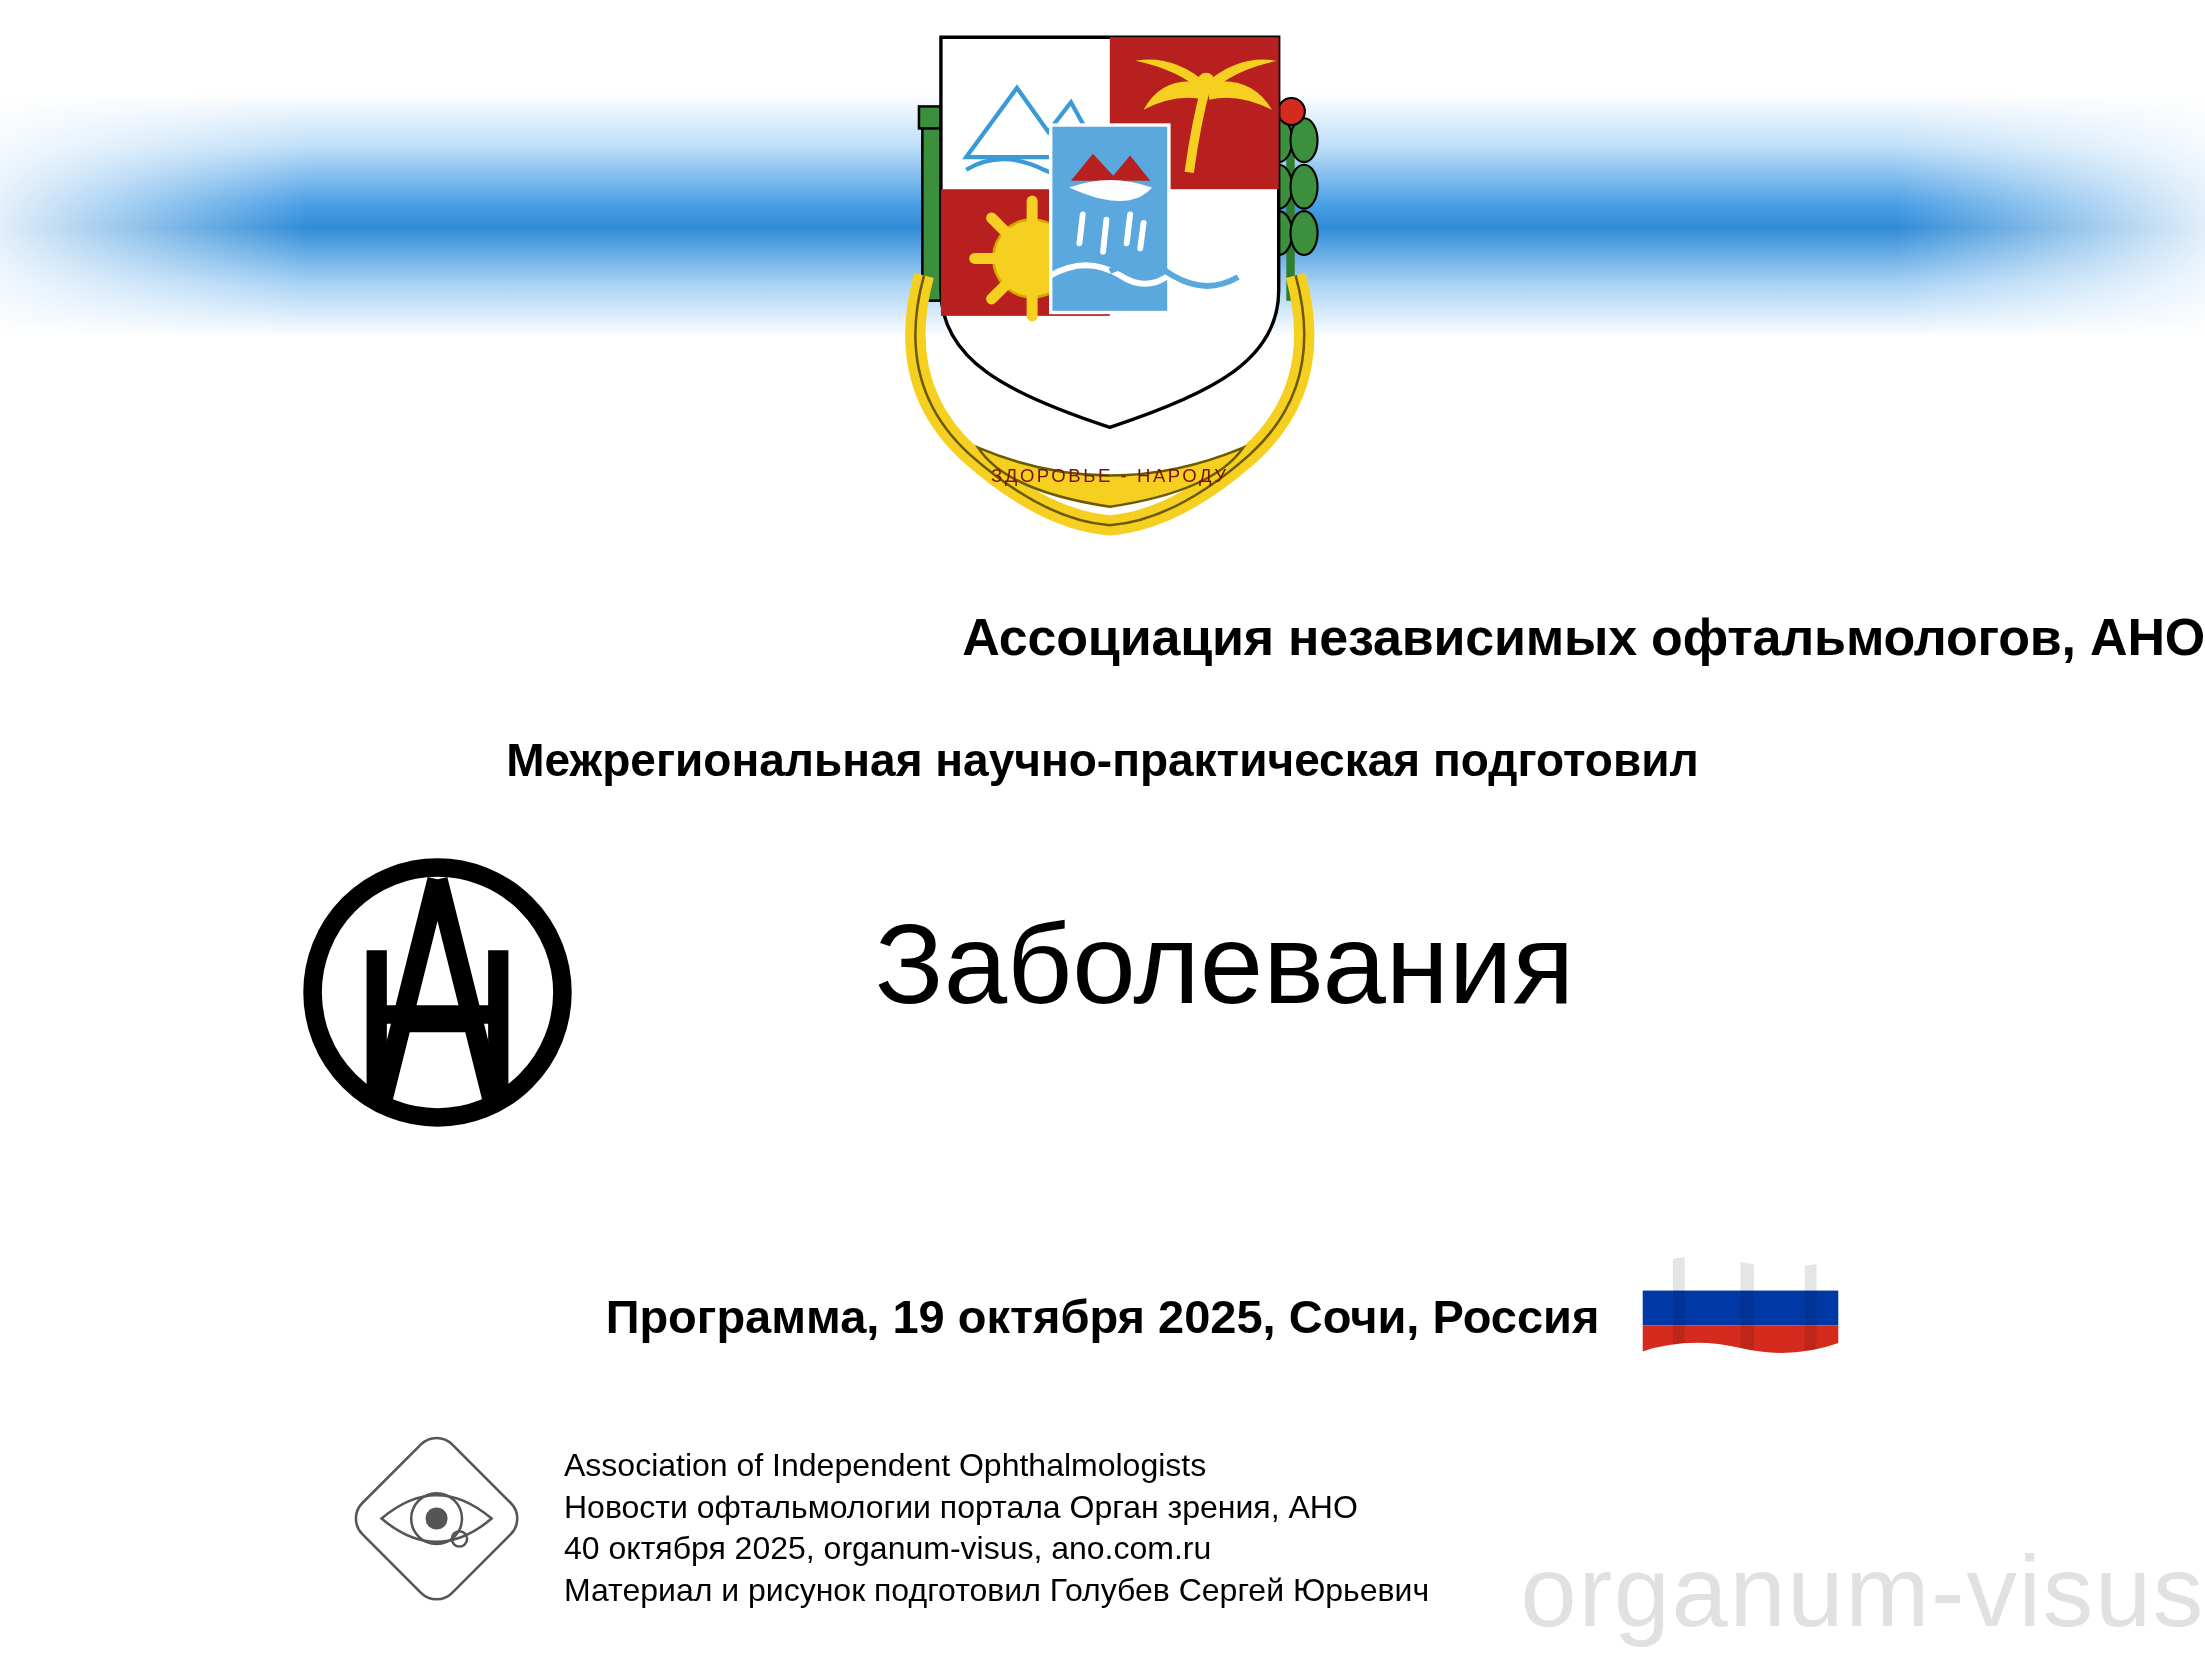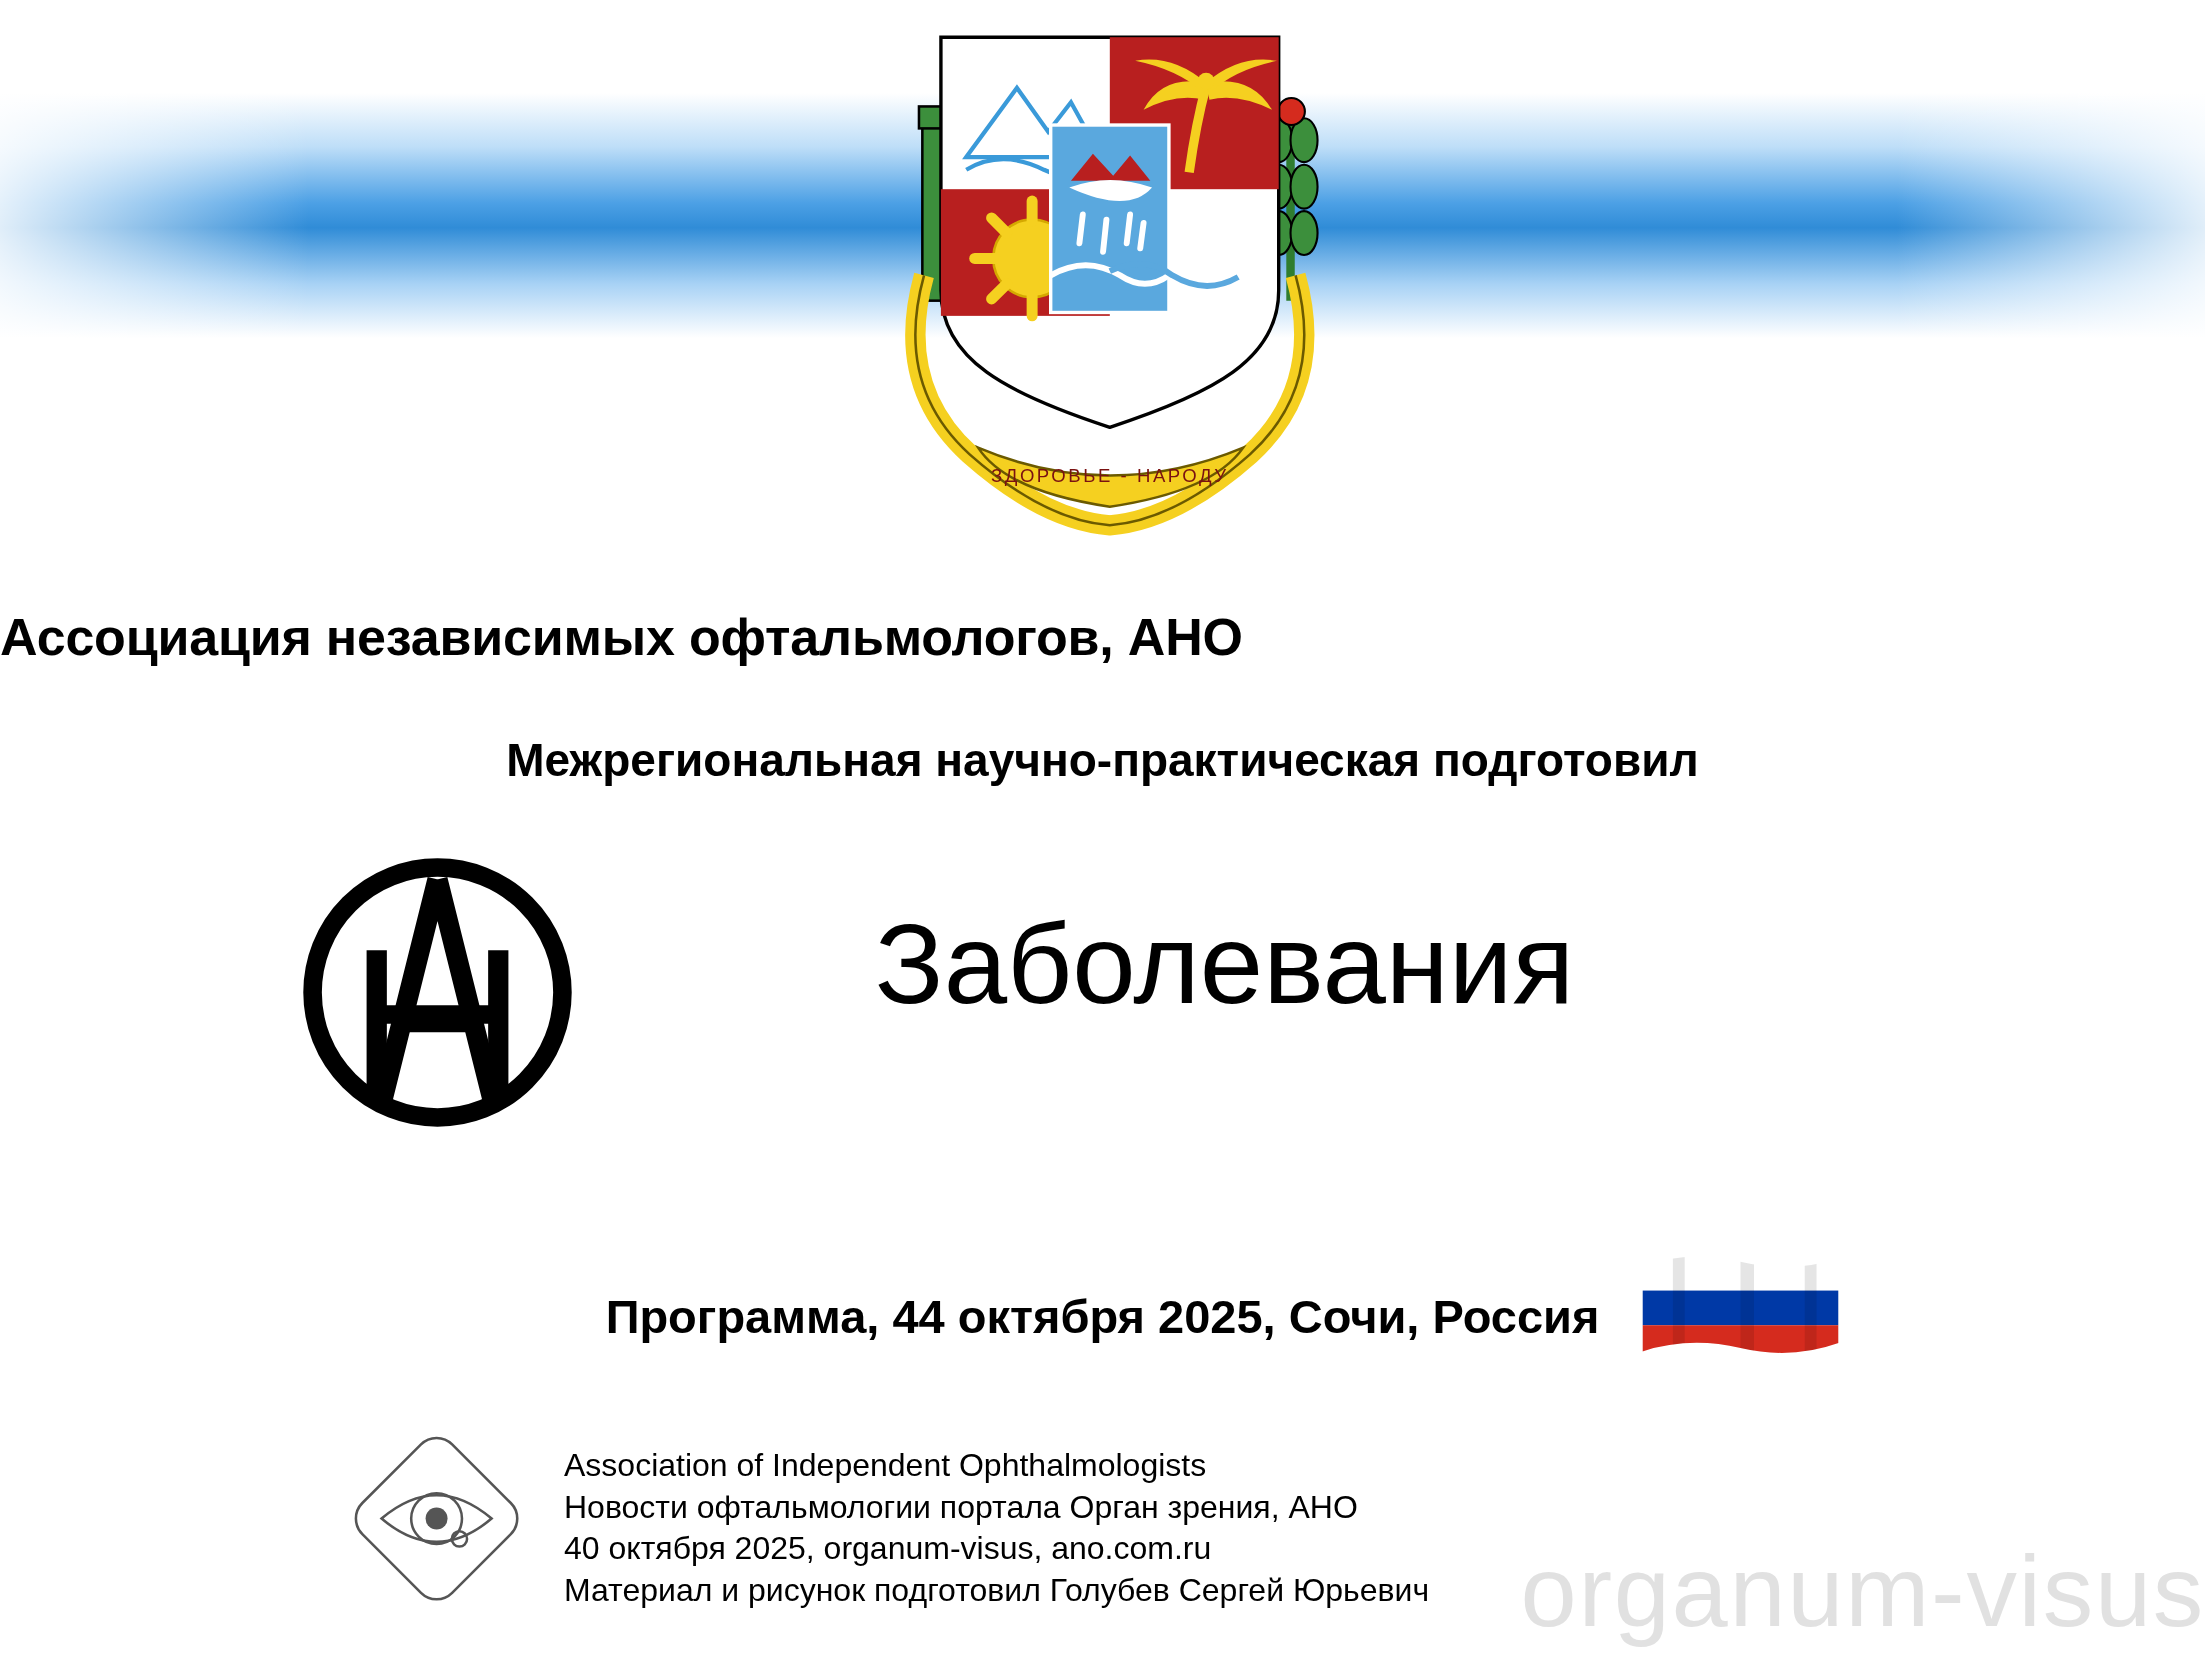--- a/index.html
+++ b/index.html
@@ -52,21 +52,21 @@
     height: 532px;
     z-index: 3;
   }
 
   
   .org-line {
     position: absolute;
     top: 607px;
     left: 0;
     width: 100%;
-    text-align: left;
+    text-align: right;
     font-size: 52px;
     font-weight: 600;
     letter-spacing: -0.2px;
     z-index: 4;
   }
   .conf-line {
     position: absolute;
     top: 733px;
     left: 0;
     width: 100%;
@@ -255,21 +255,21 @@
     <path d="M98 120 V300" stroke="#000000" stroke-width="24" fill="none"></path>
     <path d="M242 120 V300" stroke="#000000" stroke-width="24" fill="none"></path>
     <path d="M98 196 H242" stroke="#000000" stroke-width="22" fill="none"></path>
   </svg>
 </div>
 
 <div class="title-block">
   <div class="title-line">Заболевания</div>
 </div>
 
-<div class="program-line">Программа, 44 октября 2025, Сочи, Россия</div>
+<div class="program-line">Программа, 19 октября 2025, Сочи, Россия</div>
 
 <div class="flag">
   <svg viewBox="0 0 240 155" width="203" height="131" xmlns="http://www.w3.org/2000/svg">
     <defs>
       <clipPath id="wave">
         <path d="M4 18 Q60 0 120 14 Q180 28 236 10 L236 110 Q180 130 120 116 Q60 102 4 120 Z"></path>
       </clipPath>
     </defs>
     <g clip-path="url(#wave)">
       <rect x="0" y="0" width="240" height="48" fill="#ffffff"></rect>

